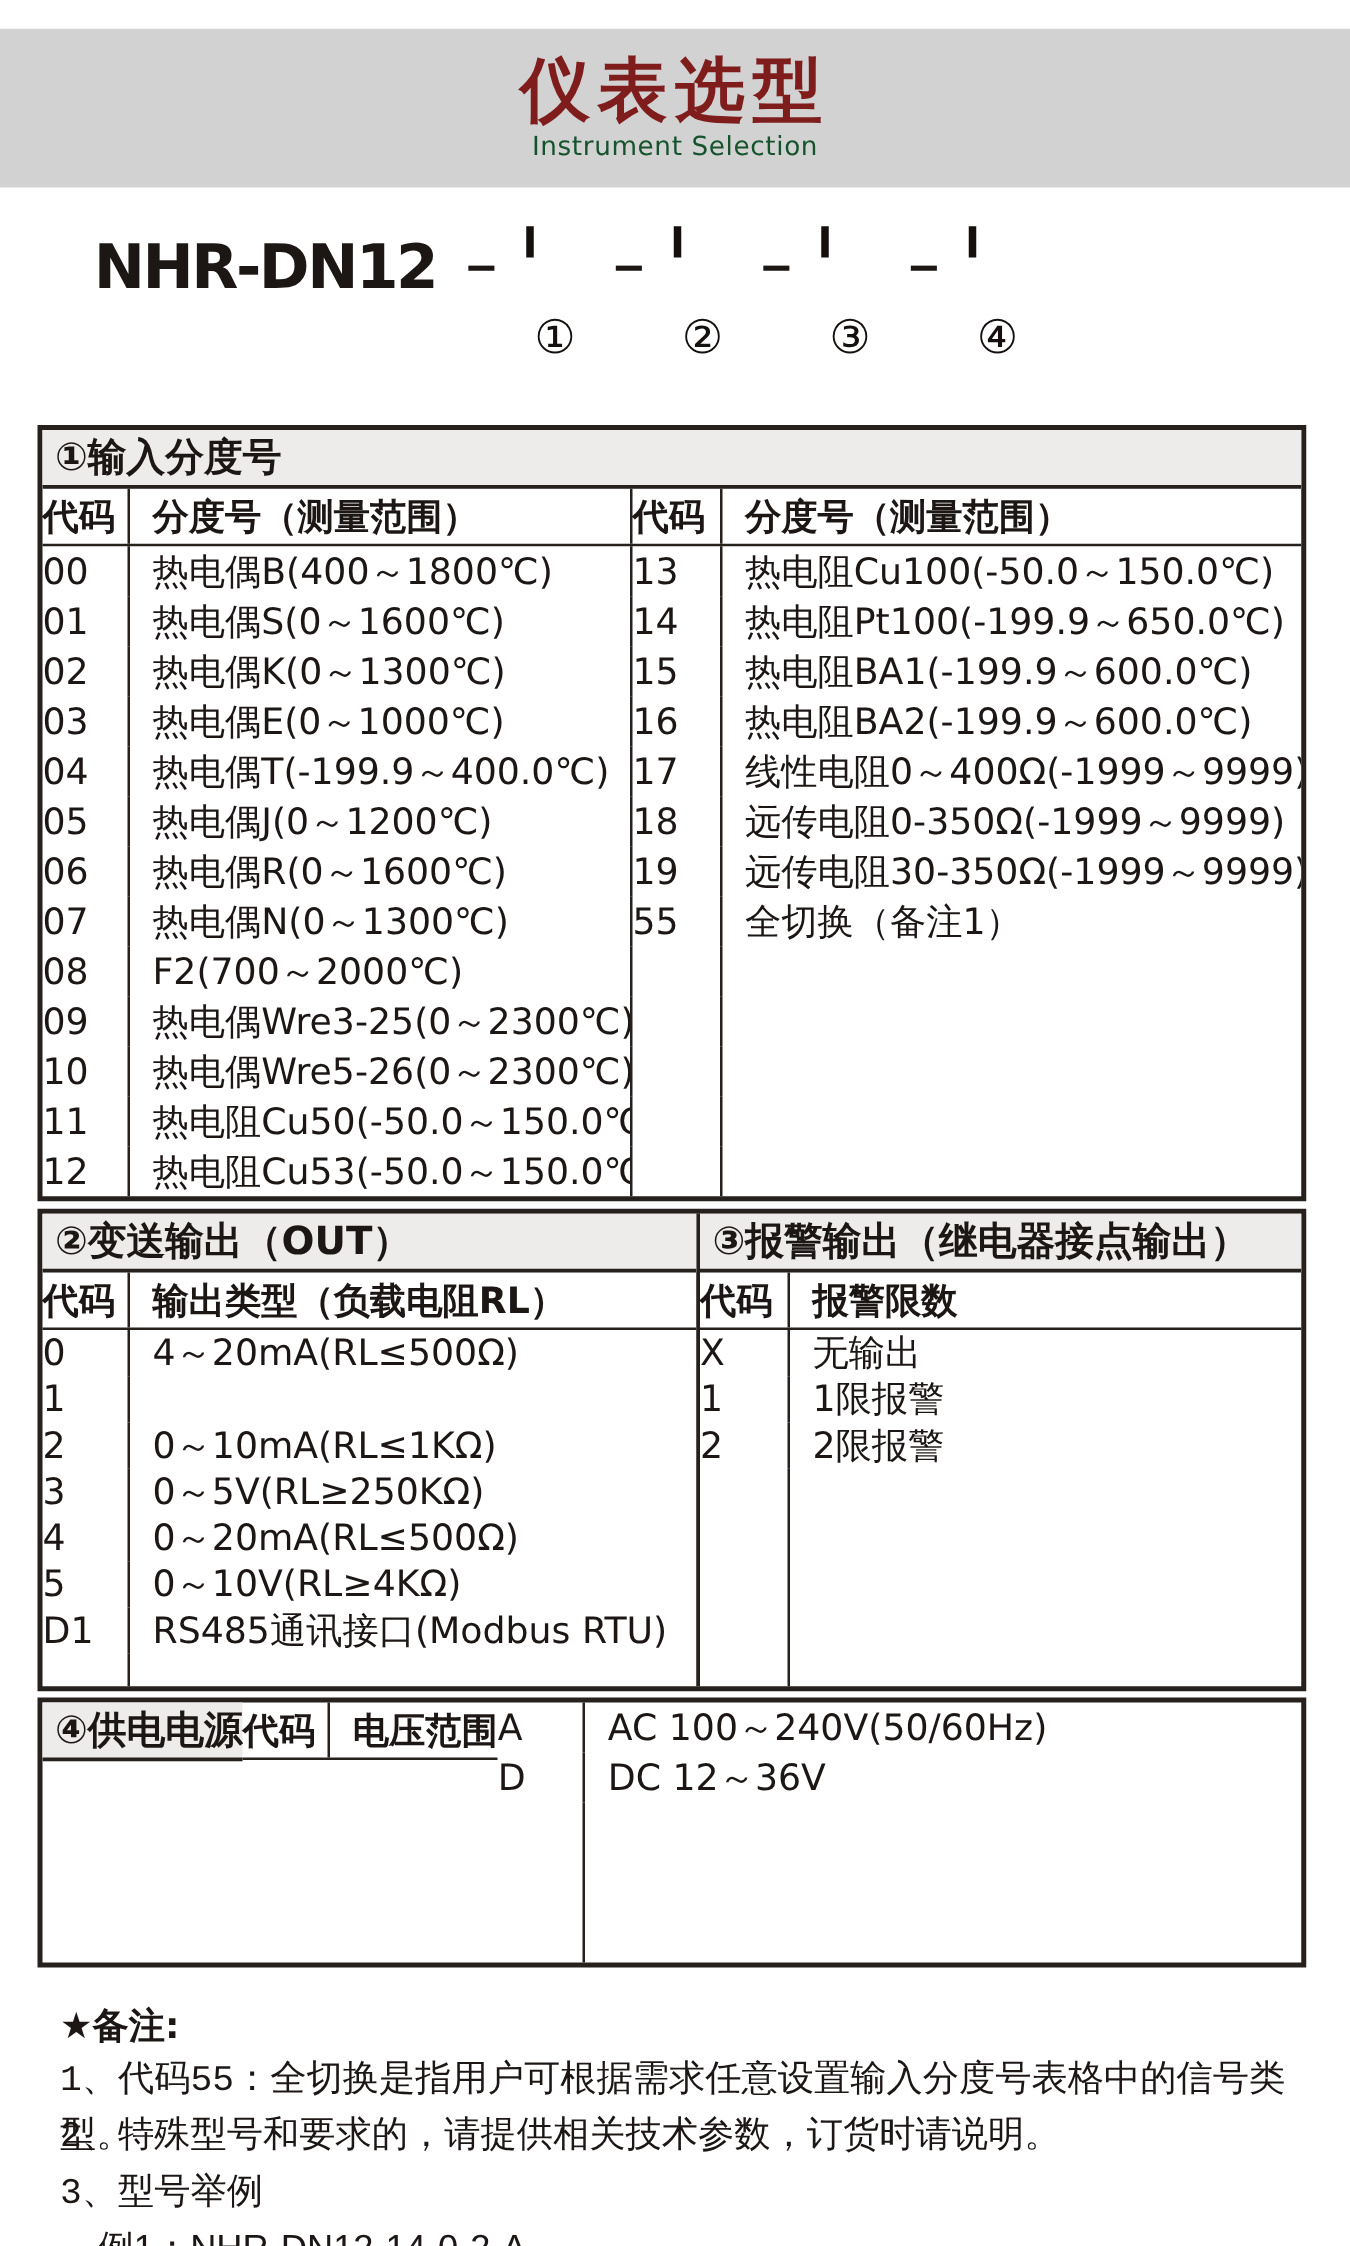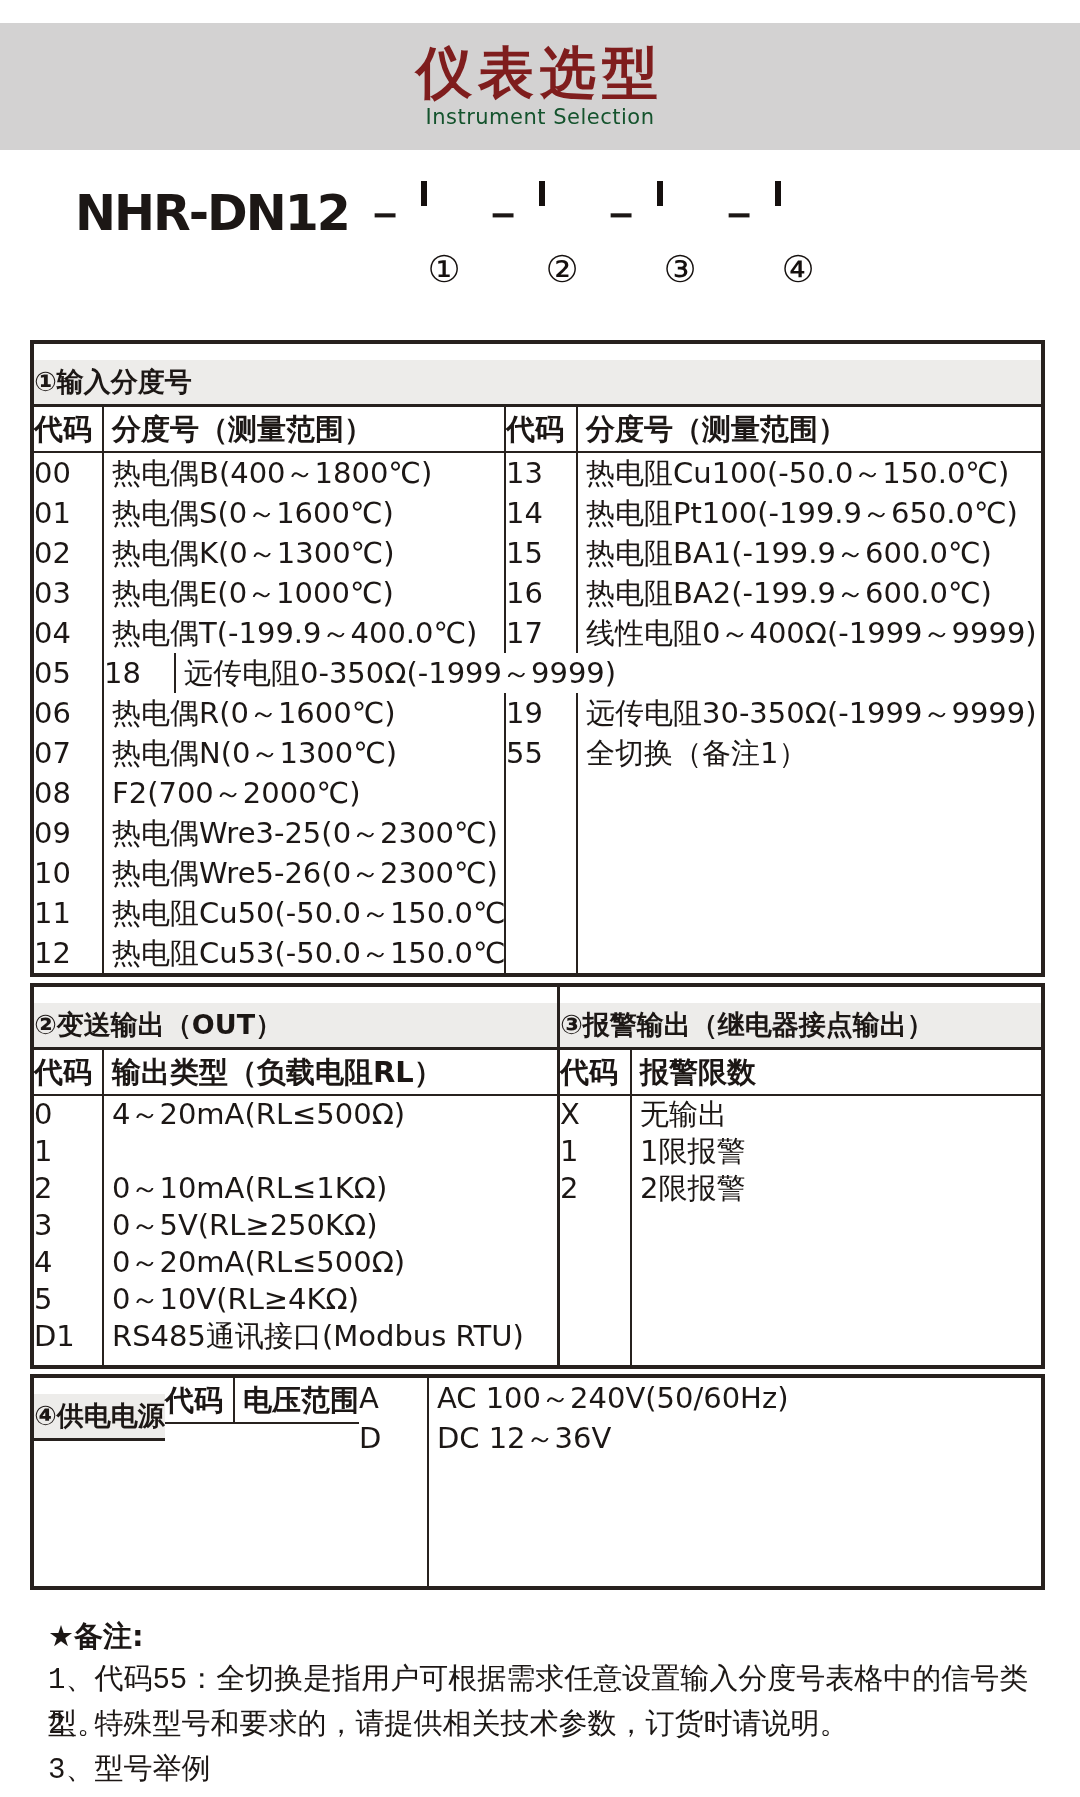--- a/index.html
+++ b/index.html
@@ -53,30 +53,29 @@
   .tbl{
     margin-left:30px;width:1015px;
     border:4px solid var(--bd);
     box-sizing:border-box;
     background:#fff;
   }
   .sec-head{
     background:var(--sechead);
     border-bottom:3px solid var(--bd);
     height:44px;line-height:44px;
-    font-size:27px;font-weight:bold;
-    padding-left:0;
-    margin-top:16px;
+    font-size:31px;font-weight:bold;
+    padding-left:10px;
   }
   .colhead{border-bottom:2px solid var(--bd);font-weight:600;}
   .r{display:flex;height:40px;line-height:40px;font-size:29px;}
   .r23{display:flex;height:37px;line-height:37px;font-size:29px;}
   .rh{display:flex;height:44px;line-height:44px;font-size:29px;}
   .cc{border-right:2px solid var(--bd);box-sizing:border-box;flex:none;}
-  .cv{padding-left:8px;box-sizing:border-box;white-space:nowrap;overflow:hidden;}
+  .cv{padding-left:18px;box-sizing:border-box;white-space:nowrap;overflow:hidden;}
   .w1{width:70px;}  .w2{width:402px;border-right:2px solid var(--bd);}
   .w3{width:72px;}  .w4{flex:1;}
   
   .tbl23{display:flex;height:386px;margin-top:6px;}
   .pane{display:flex;flex-direction:column;box-sizing:border-box;}
   .paneL{width:526px;border-right:3px solid var(--bd);}
   .paneR{flex:1;}
   .pane .pbody{flex:1;display:flex;flex-direction:column;}
   .fill{flex:1;display:flex;}
   .fill .cc{height:auto;}
@@ -154,20 +153,21 @@
     <div class="cv w4">热电阻BA2(-199.9～600.0℃)</div>
   </div>
   <div class="r">
     <div class="cc w1">04</div>
     <div class="cv w2">热电偶T(-199.9～400.0℃)</div>
     <div class="cc w3">17</div>
     <div class="cv w4">线性电阻0～400Ω(-1999～9999)</div>
   </div>
   <div class="r">
     <div class="cc w1">05</div>
+    <div class="cv w2">热电偶J(0～1200℃)</div>
     <div class="cc w3">18</div>
     <div class="cv w4">远传电阻0-350Ω(-1999～9999)</div>
   </div>
   <div class="r">
     <div class="cc w1">06</div>
     <div class="cv w2">热电偶R(0～1600℃)</div>
     <div class="cc w3">19</div>
     <div class="cv w4">远传电阻30-350Ω(-1999～9999)</div>
   </div>
   <div class="r">

